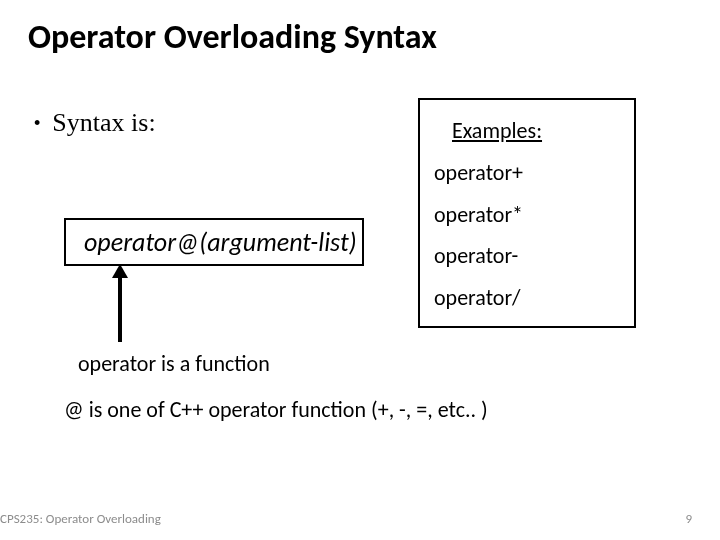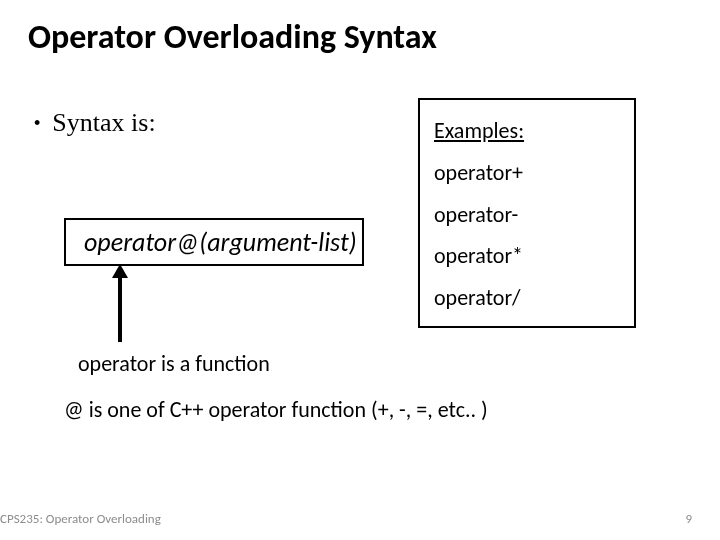--- a/index.html
+++ b/index.html
@@ -64,20 +64,21 @@
     width: 218px;
     height: 230px;
     border: 2px solid #000;
     box-sizing: border-box;
     padding: 10px 14px 8px 14px;
     font-size: 22px;
     line-height: 1.9;
   }
   .examples-box .ex-title {
     text-decoration: underline;
+    margin-left: 18px;
   }
   .arrow-wrap {
     position: absolute;
     left: 116px;
     top: 264px;
     width: 8px;
     height: 78px;
   }
   .arrow-line {
     position: absolute;
@@ -138,22 +139,22 @@
     <span>Syntax is:</span>
   </div>
 
   <div class="syntax-box">
     <span>operator@(argument-list)</span>
   </div>
 
   <div class="examples-box">
     <div class="ex-title">Examples:</div>
     <div>operator+</div>
+    <div>operator*</div>
     <div>operator-</div>
-    <div>operator*</div>
     <div>operator/</div>
   </div>
 
   <div class="arrow-wrap">
     <div class="arrow-head"></div>
     <div class="arrow-line"></div>
   </div>
 
   <div class="arrow-label">operator is a function</div>
 

